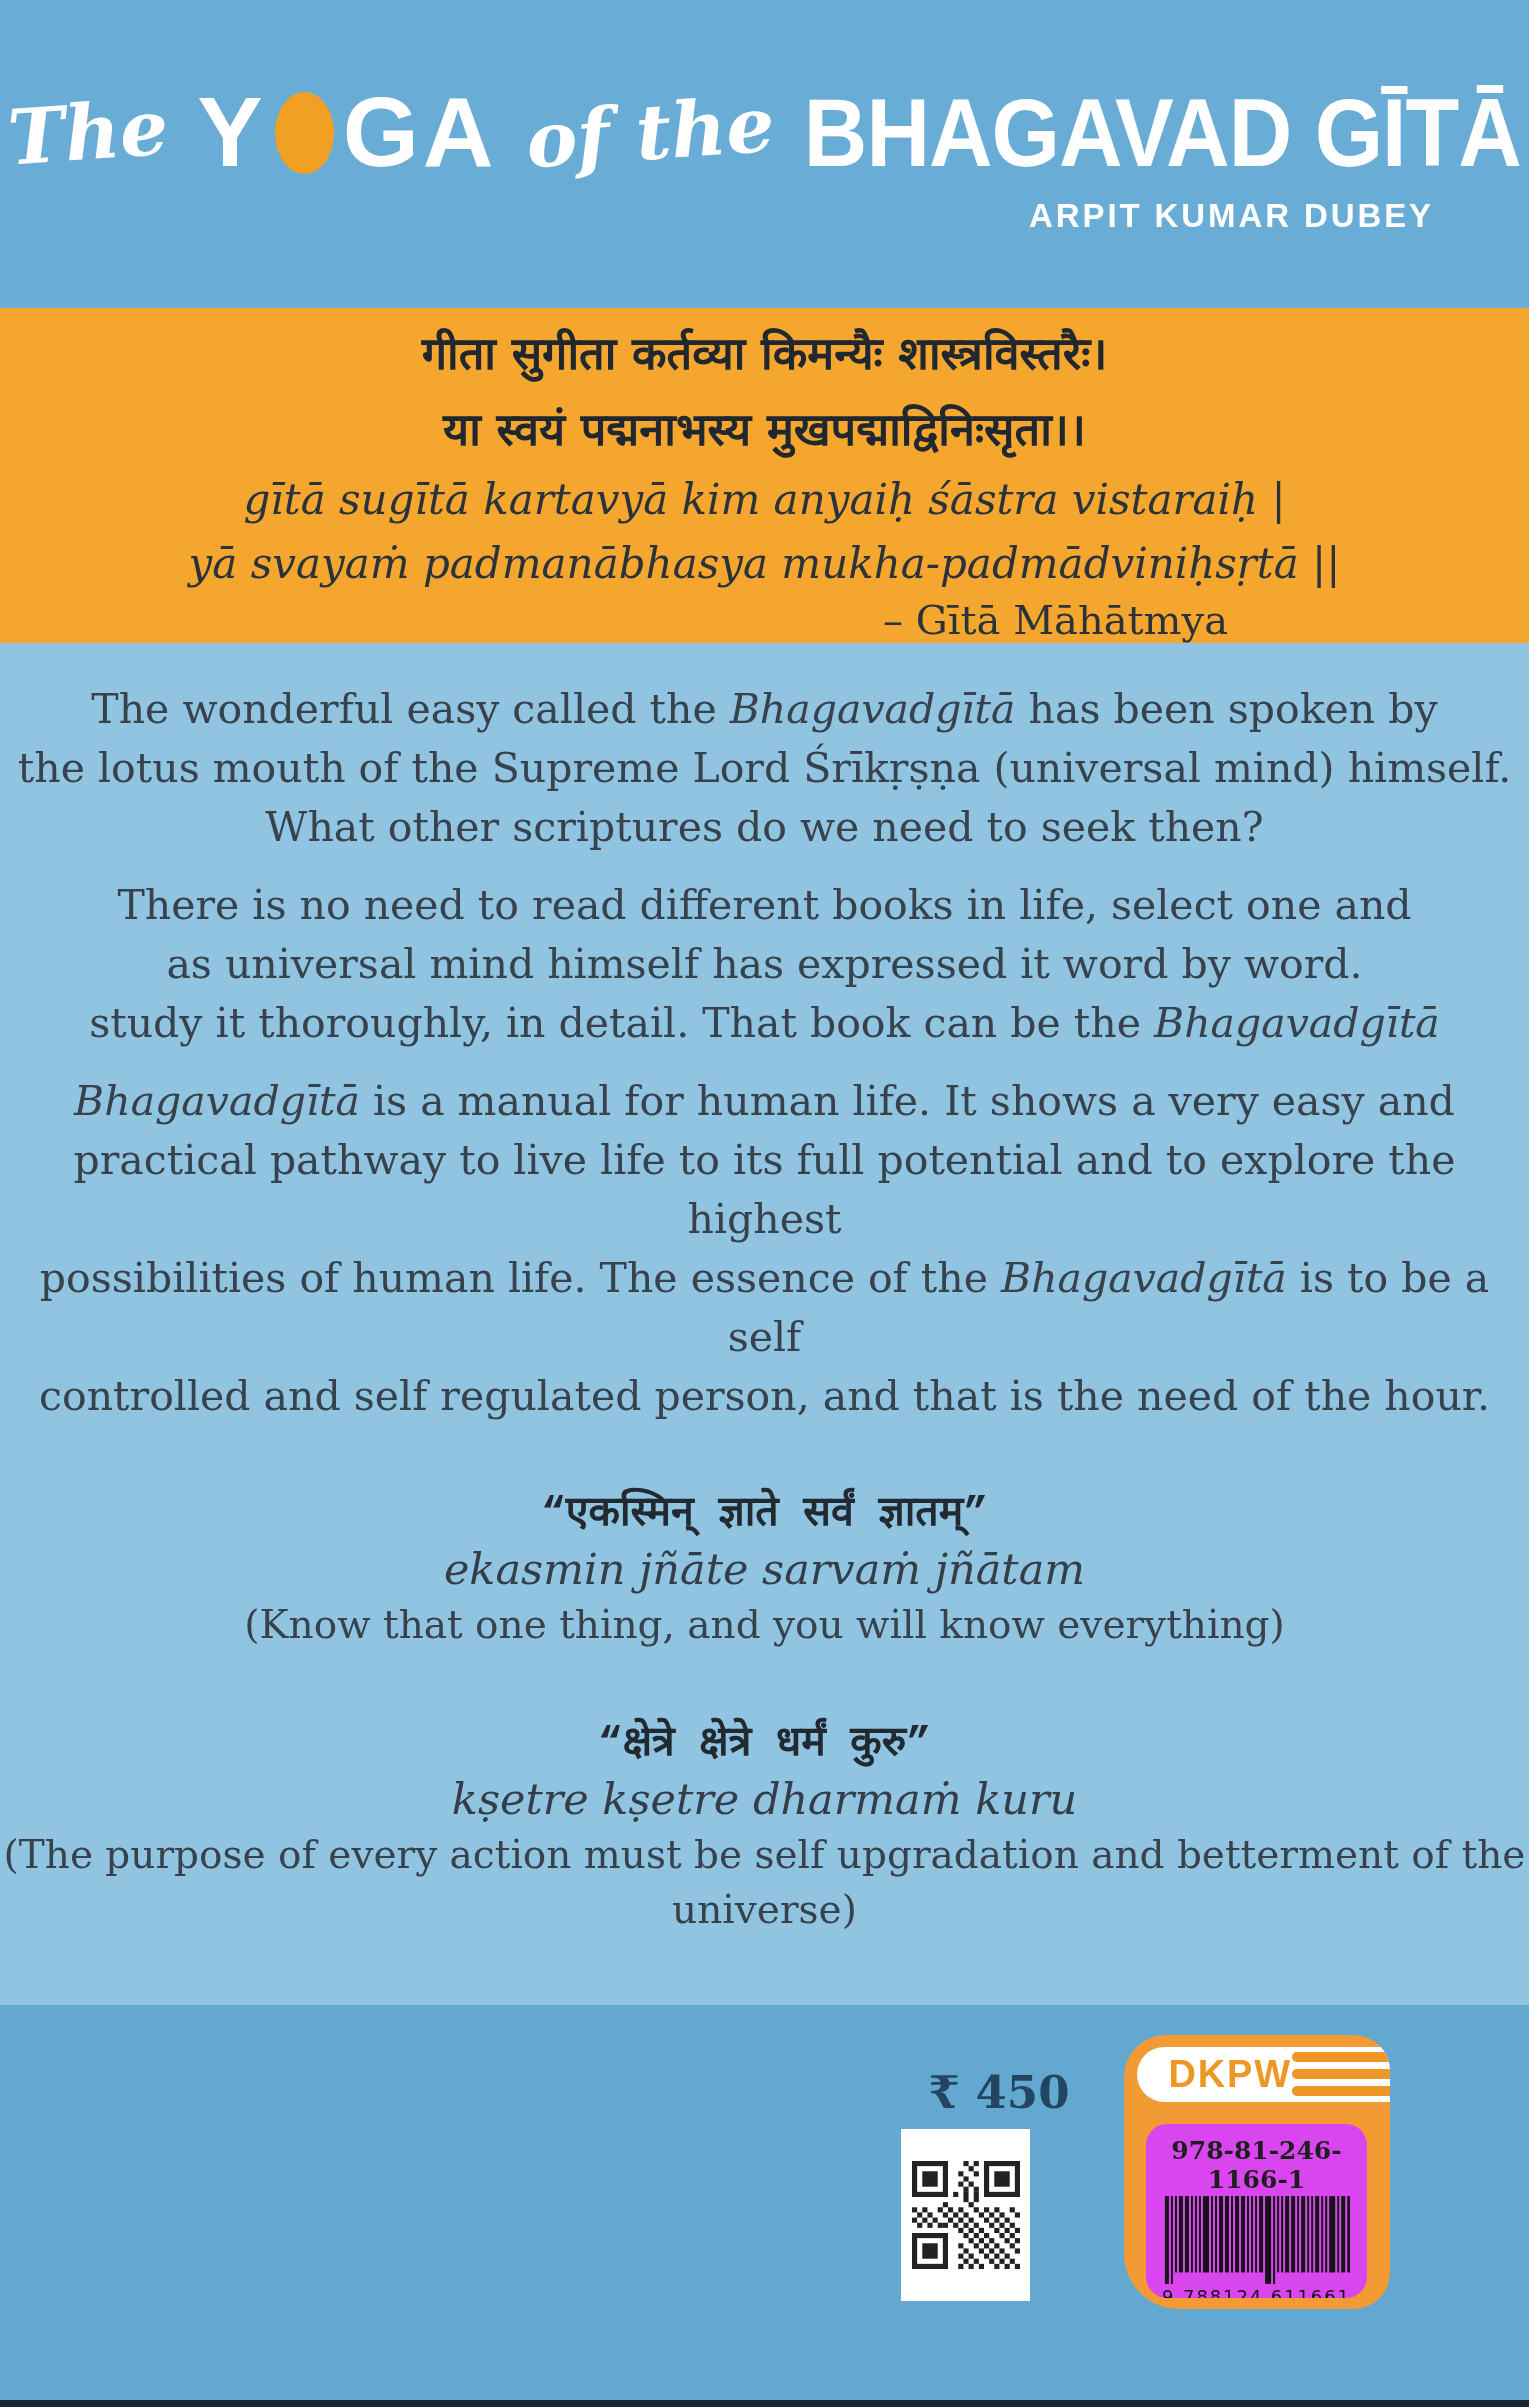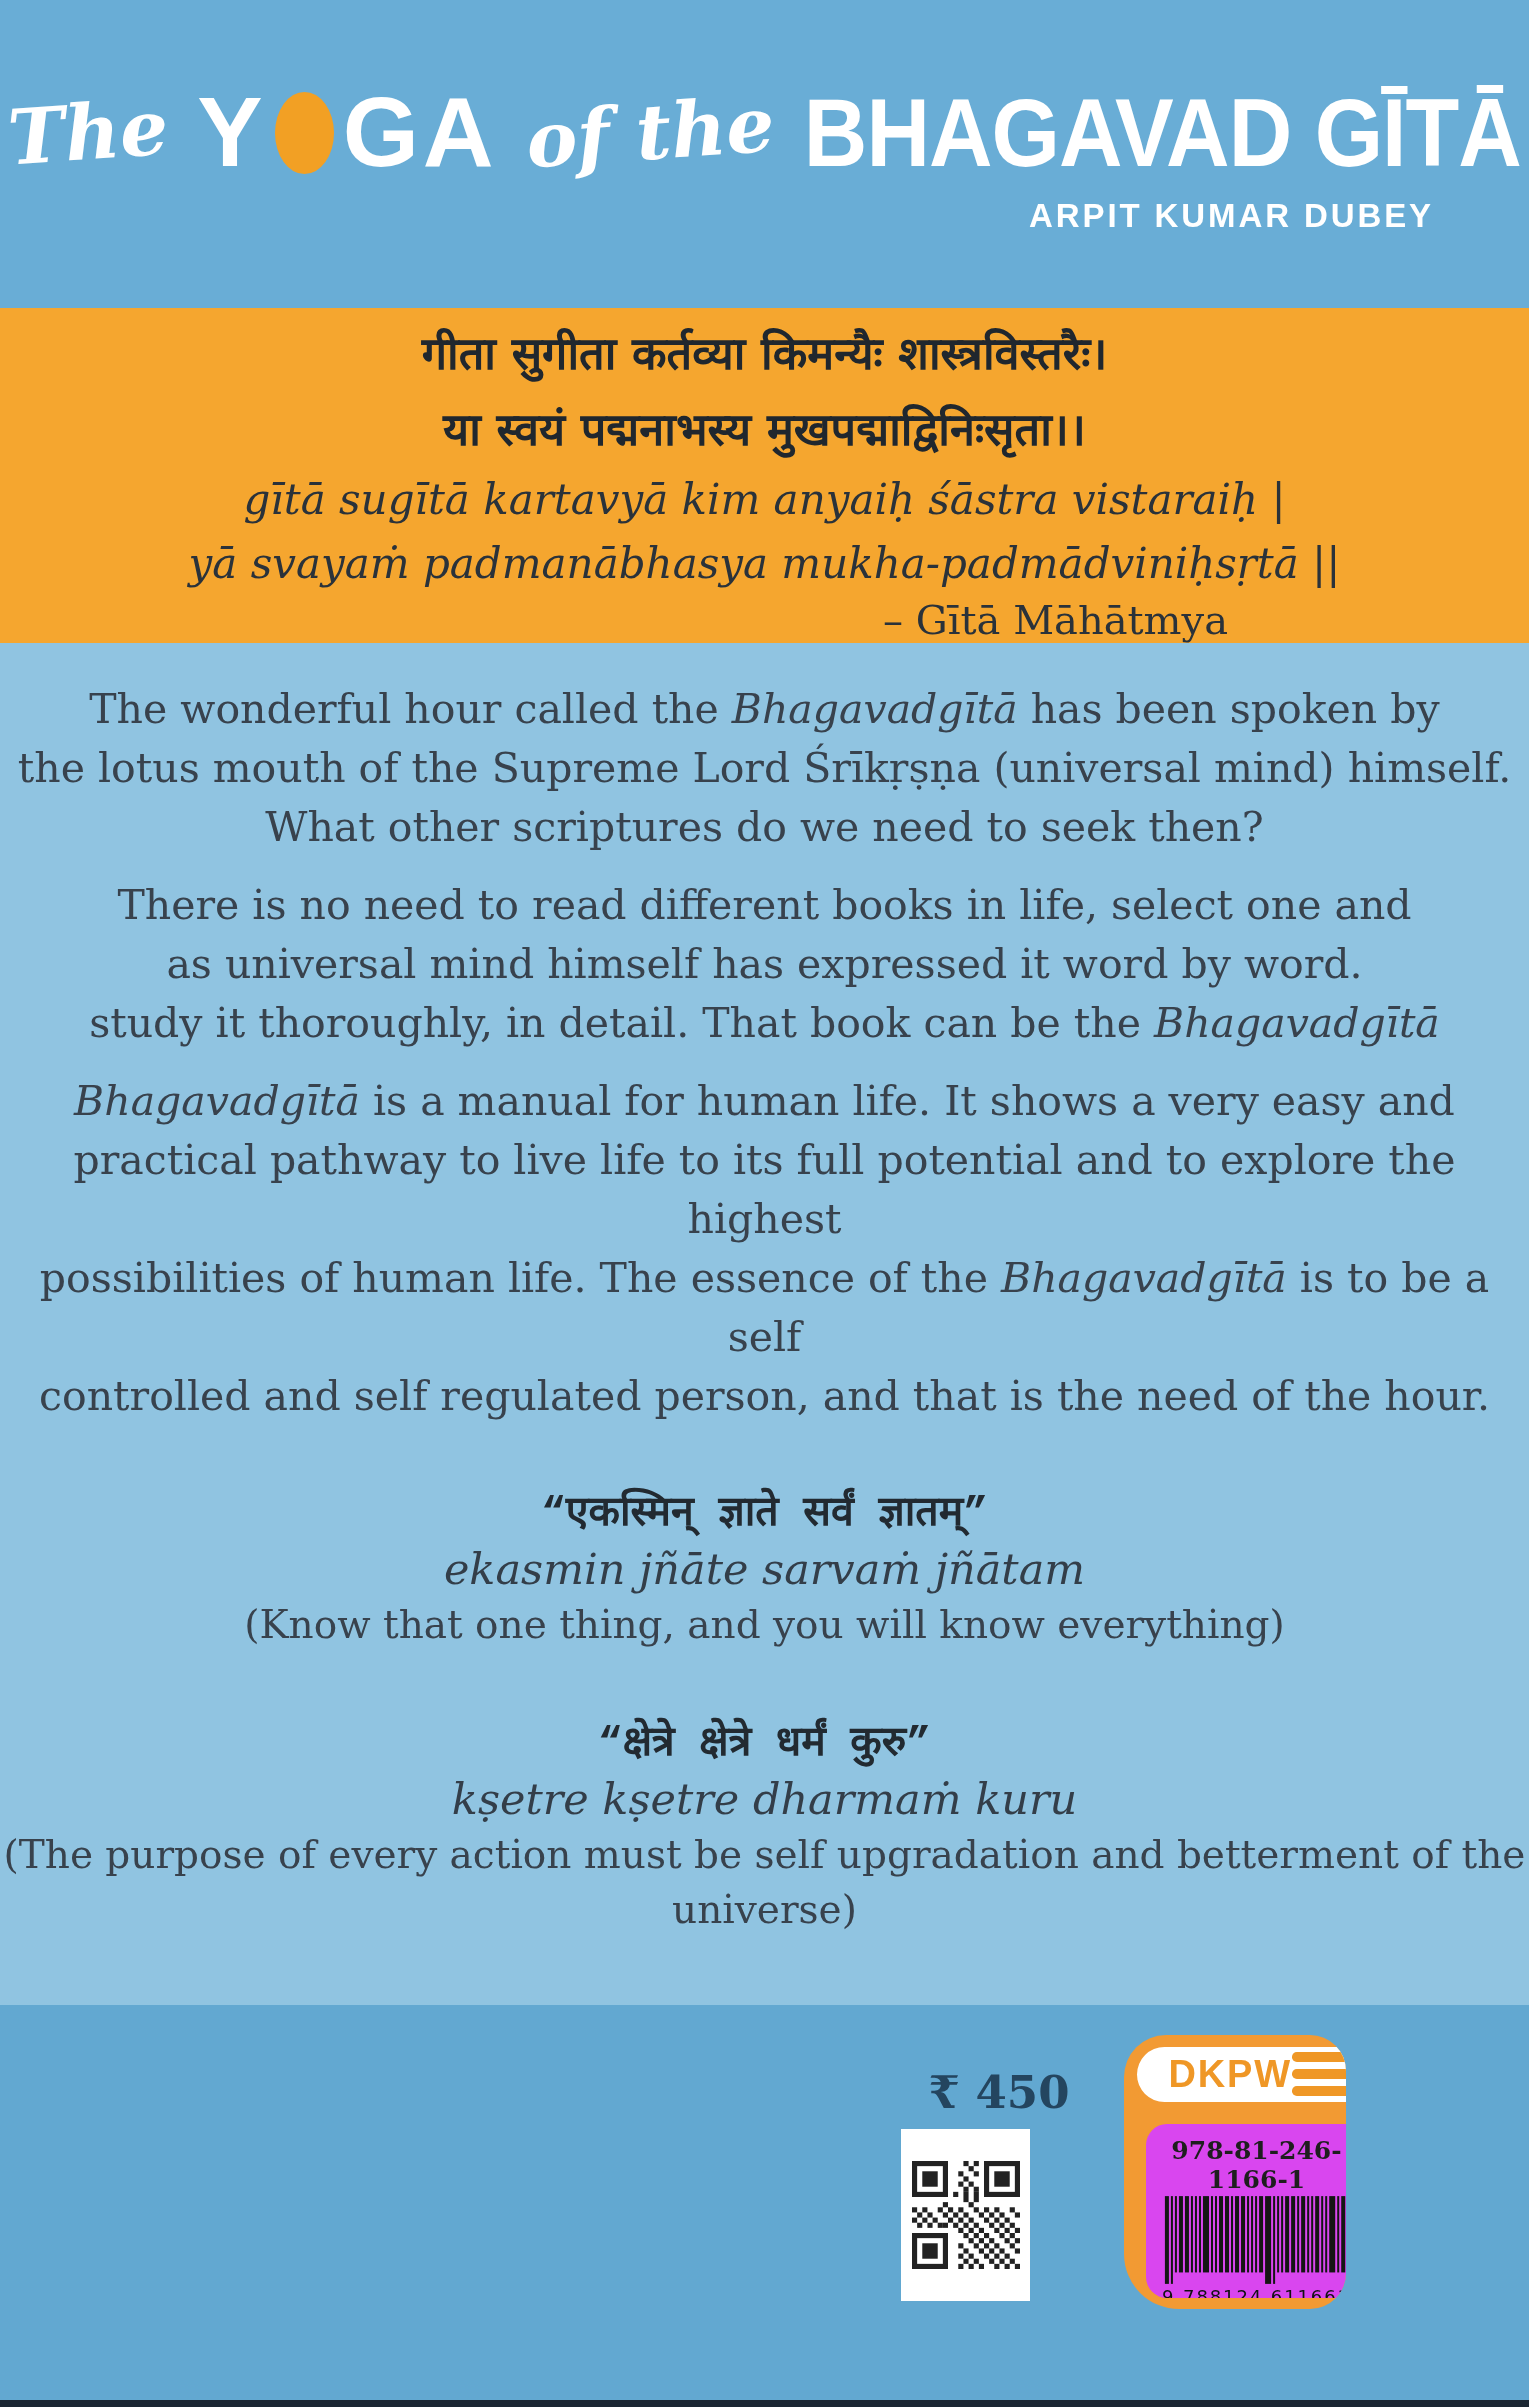--- a/index.html
+++ b/index.html
@@ -43,21 +43,21 @@
   i{font-style:italic;}
 
   
   .footer{position:absolute;left:0;right:0;top:2005px;bottom:0;background:#62a8d1;padding-left:12px;}
   .bottom-edge{position:absolute;left:0;right:0;bottom:0;height:7.6px;background:#1b2733;}
   .price{position:absolute;left:913px;top:61px;width:172px;text-align:center;
          font-family:"DejaVu Serif","DejaVu Sans",serif;font-weight:700;font-size:45px;color:#24455f;}
   .qr-box{position:absolute;left:901px;top:124px;width:129px;height:172px;background:#ffffff;
           display:flex;align-items:center;justify-content:center;}
 
-  .badge{position:absolute;left:1124px;top:30px;width:222px;height:274px;background:#f29a33;
+  .badge{position:absolute;left:1124px;top:30px;width:266px;height:274px;background:#f29a33;
          border-radius:42px 36px 36px 55px;overflow:hidden;}
   .band{position:absolute;left:13.4px;right:0;top:11.5px;height:55px;background:#ffffff;
         border-radius:28px 0 0 28px;display:flex;align-items:center;}
   .dkpw{margin-left:31px;font-family:"Liberation Sans",sans-serif;font-weight:700;
         font-size:38px;color:#ef9726;letter-spacing:1.9px;}
   .bars{margin-left:auto;margin-right:8.6px;display:flex;flex-direction:column;gap:7.6px;}
   .bar{width:120px;height:9.6px;background:#ef9726;border-radius:4.8px;}
   .isbnbox{position:absolute;left:22px;top:89px;width:221px;height:174px;background:#d946ef;
            border-radius:21px;overflow:hidden;text-align:center;}
   .isbn{margin-top:11.5px;font-family:"DejaVu Serif",serif;font-weight:700;font-size:25px;
@@ -90,21 +90,21 @@
       <div class="dev">गीता सुगीता कर्तव्या किमन्यैः शास्त्रविस्तरैः।</div>
       <div class="dev">या स्वयं पद्मनाभस्य मुखपद्माद्विनिःसृता।।</div>
     </div>
     <div class="tr">gītā sugītā kartavyā kim anyaiḥ śāstra vistaraiḥ |</div>
     <div class="tr">yā svayaṁ padmanābhasya mukha-padmādviniḥsṛtā ||</div>
     <div class="attr">– Gītā Māhātmya</div>
   </div>
 
   <div class="bodytext">
     <div class="para p1">
-      <div><span>The wonderful hour called the </span><i>Bhagavadgītā</i><span> has been spoken by</span></div>
+      <div><span>The wonderful easy called the </span><i>Bhagavadgītā</i><span> has been spoken by</span></div>
       <div><span>the lotus mouth of the Supreme Lord Śrīkṛṣṇa (universal mind) himself.</span></div>
       <div><span>What other scriptures do we need to seek then?</span></div>
     </div>
     <div class="para p2">
       <div><span>There is no need to read different books in life, select one and</span></div>
       <div><span>as universal mind himself has expressed it word by word.</span></div>
       <div><span>study it thoroughly, in detail. That book can be the </span><i>Bhagavadgītā</i><span></span></div>
     </div>
     <div class="para p3">
       <div><span></span><i>Bhagavadgītā</i><span> is a manual for human life. It shows a very easy and</span></div>

